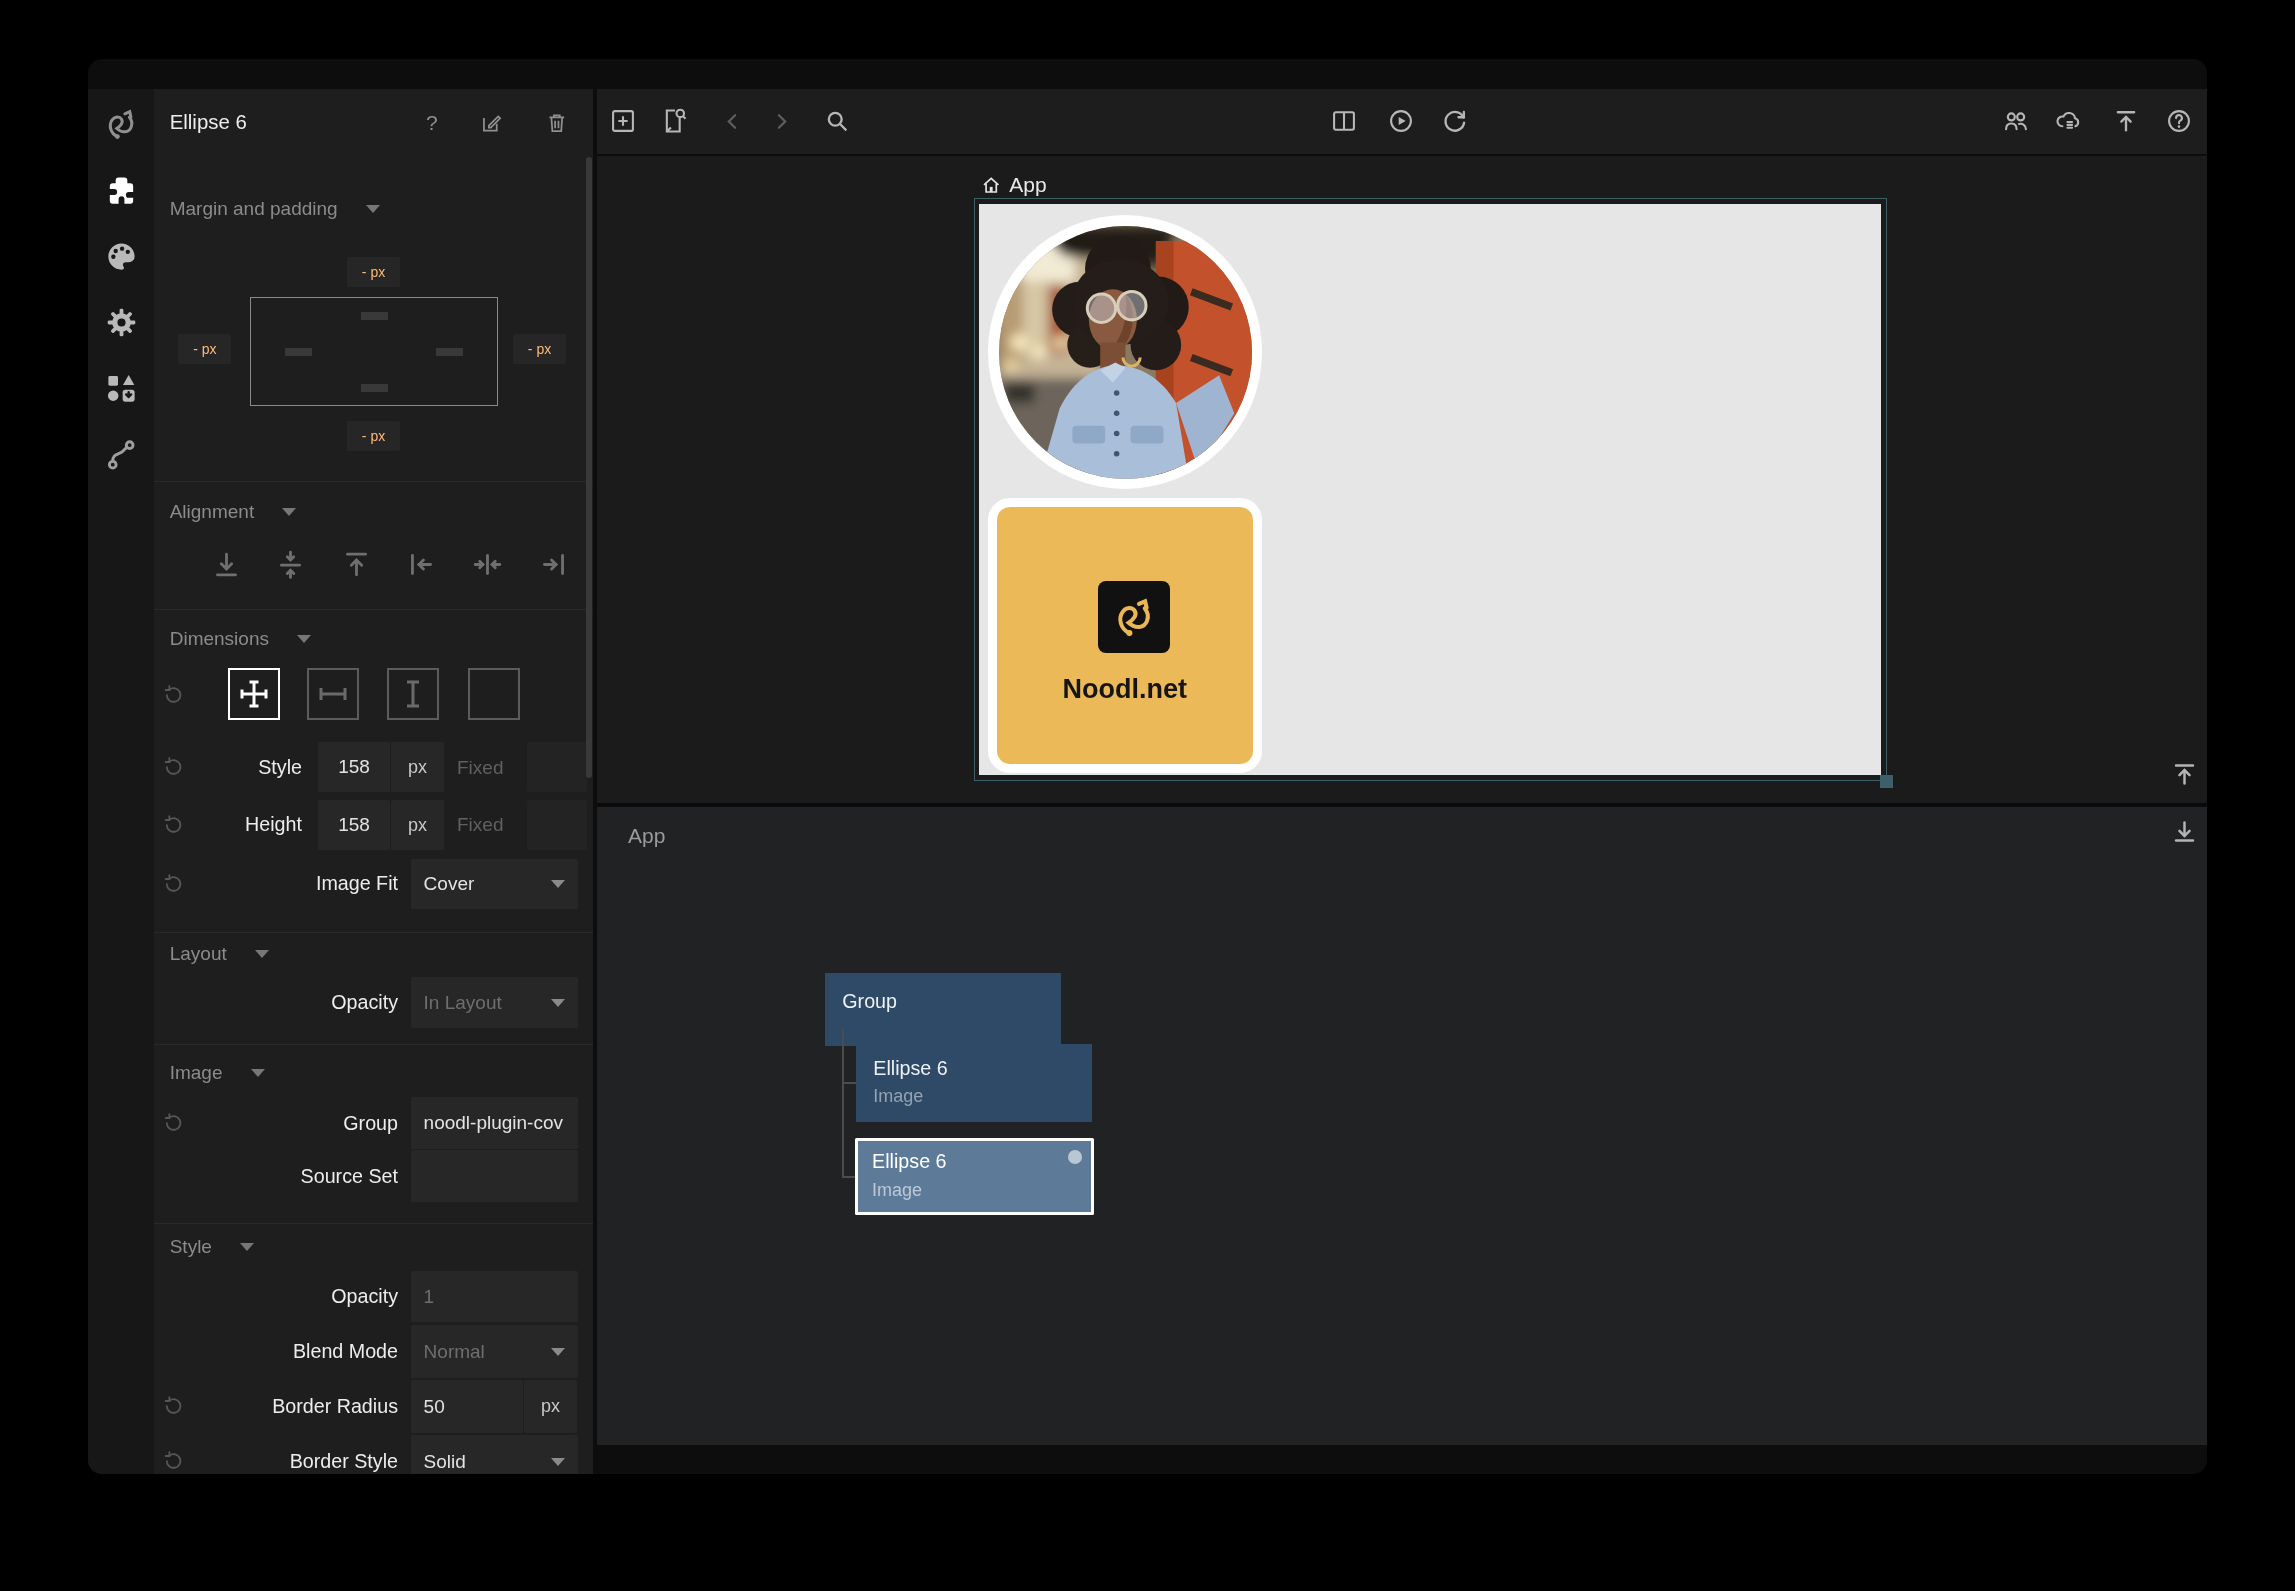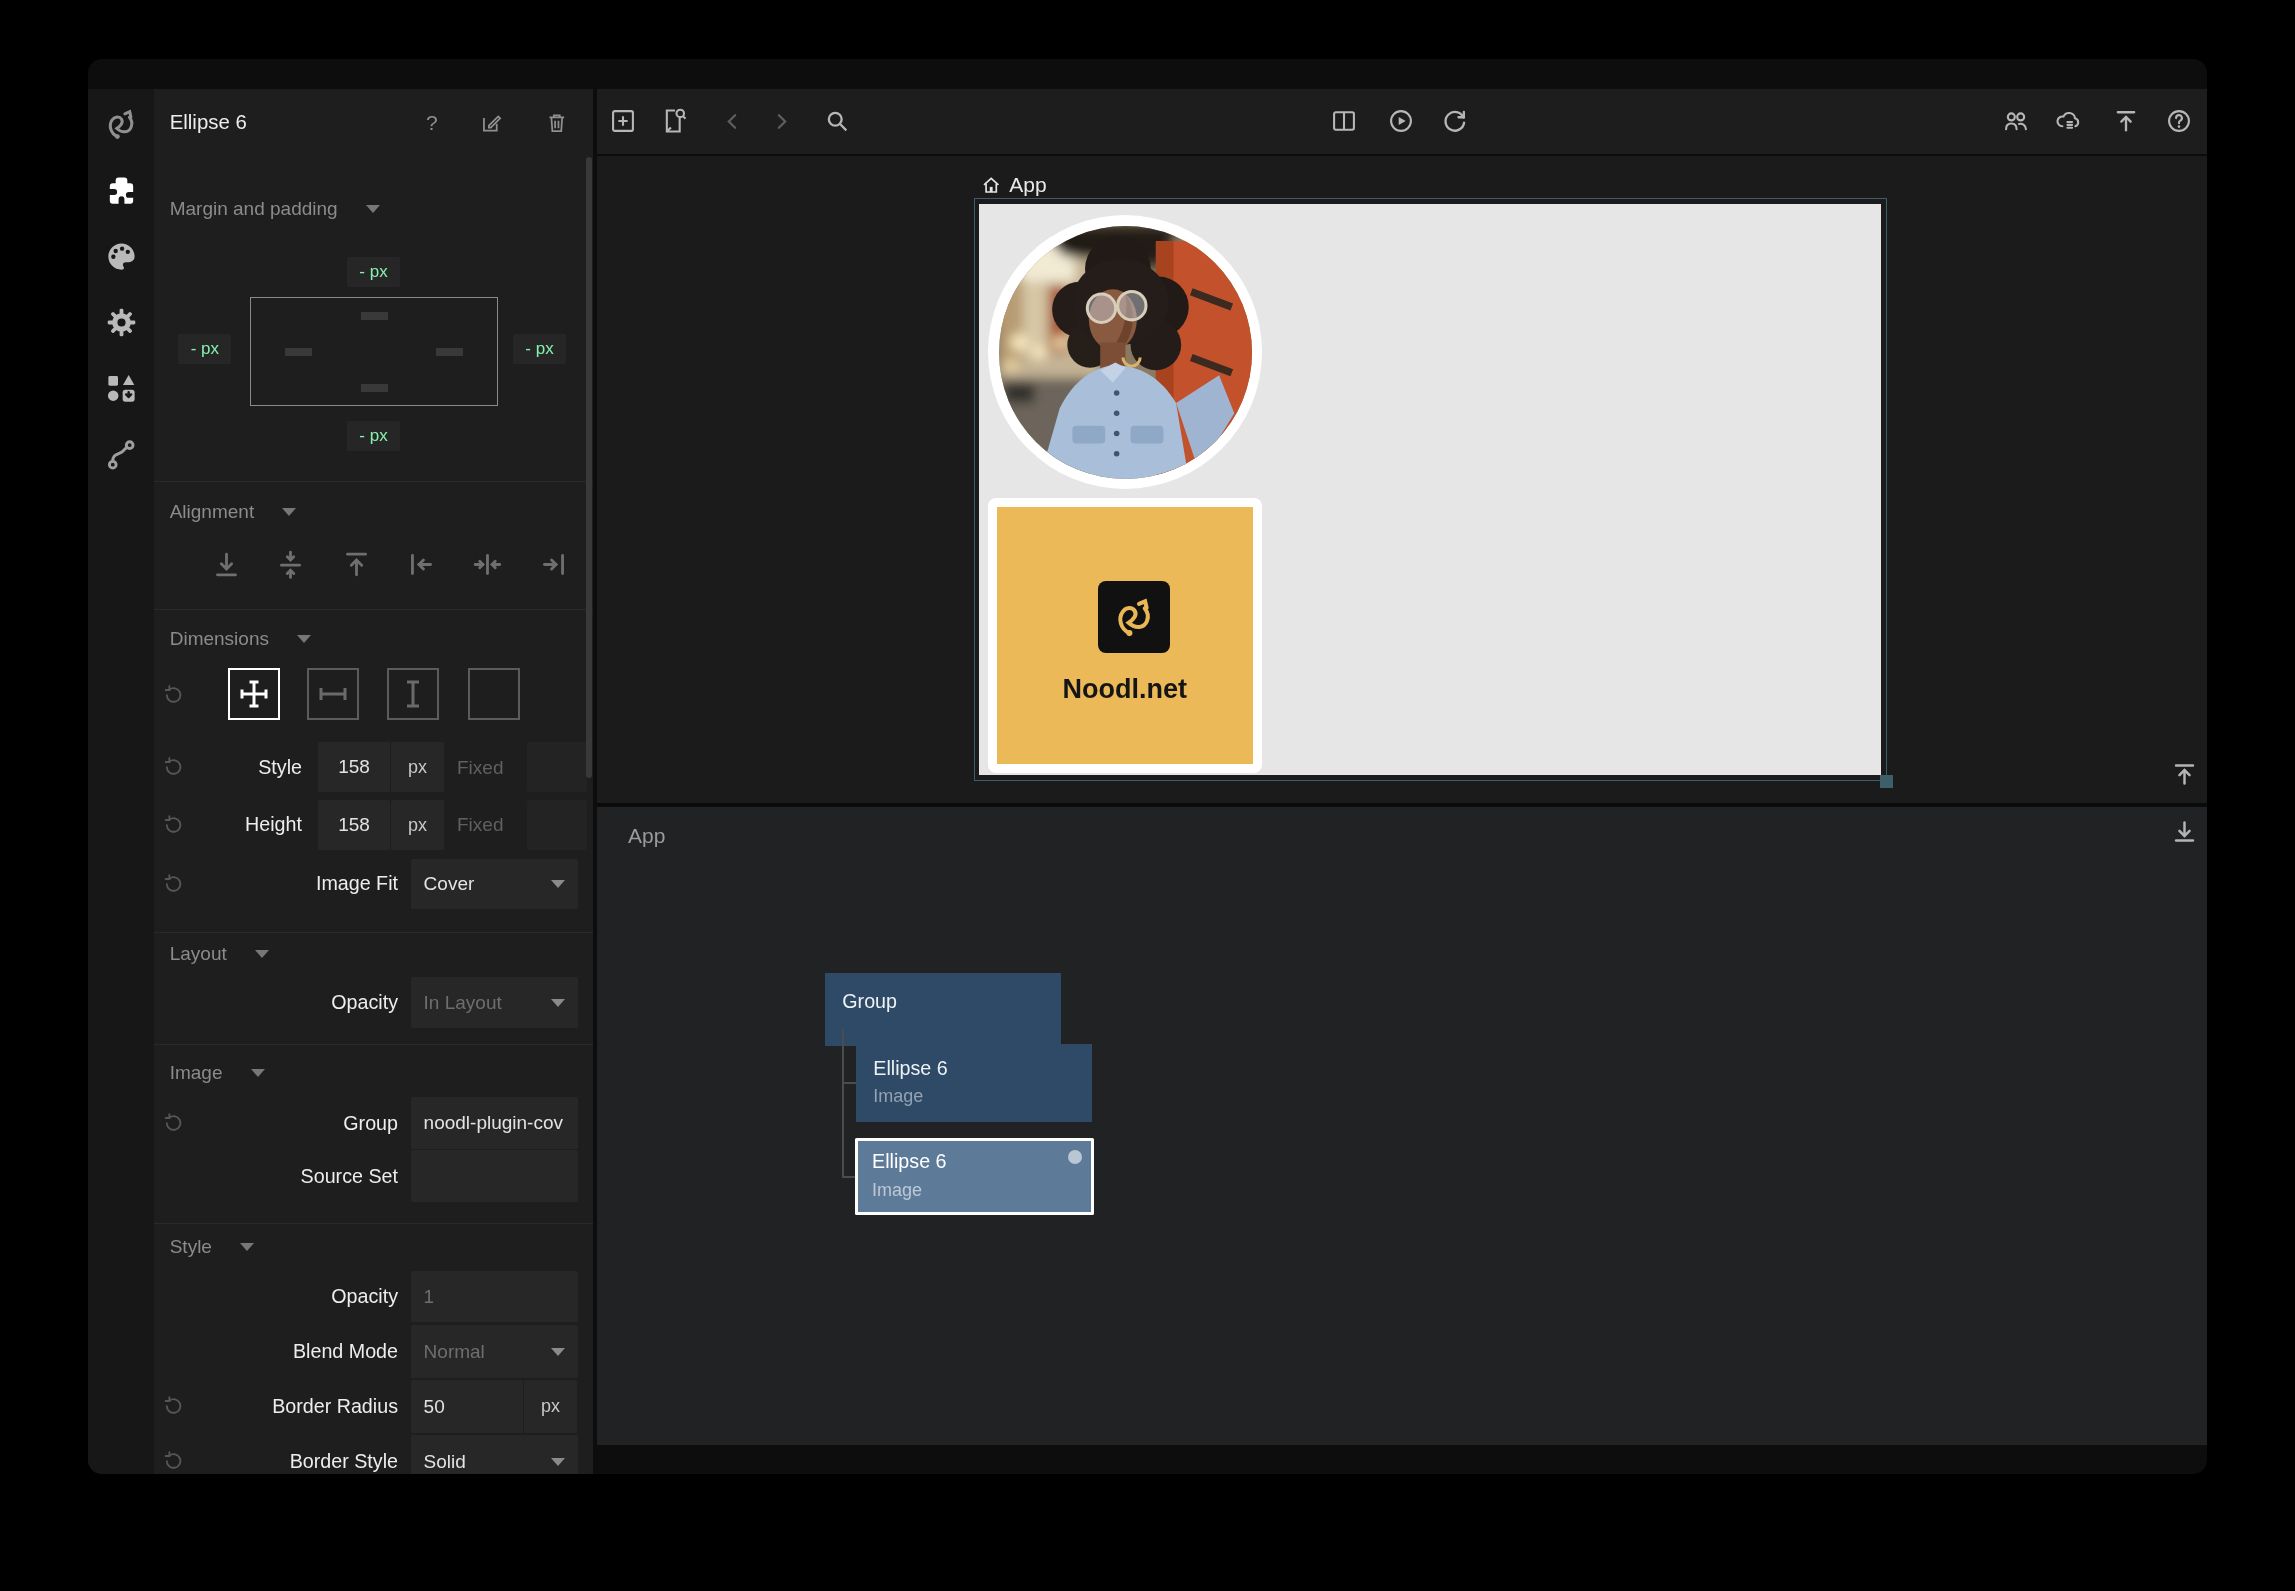--- a/index.html
+++ b/index.html
@@ -13,21 +13,21 @@
   #title{position:absolute;left:0;top:0;width:100%;height:30px;line-height:31px;text-align:center;
     color:#bdbdbd;font-size:19.7px;}
   
   #rail{position:absolute;left:0;top:30px;width:66px;height:1385px;background:#171718;}
   .rail-item{position:absolute;left:0;width:66px;height:66px;display:flex;align-items:center;justify-content:center;}
   
   #panel{position:absolute;left:66px;top:30px;width:439px;height:1385px;background:#1e1e1f;overflow:hidden;}
   .sec-h{position:absolute;left:15.7px;height:23.6px;color:#8b8b8b;font-size:19px;display:flex;align-items:center;gap:28px;}
   .caret{width:0;height:0;border-left:7px solid transparent;border-right:7px solid transparent;border-top:8.6px solid #777;}
   .sep{position:absolute;left:0;width:439px;height:0.8px;background:#2a2a2b;}
-  .chip{position:absolute;width:53px;height:30px;background:#262627;color:#86efac;font-size:17px;
+  .chip{position:absolute;width:53px;height:30px;background:#262627;color:#fdba74;font-size:14px;
     display:flex;align-items:center;justify-content:center;border-radius:1.6px;}
   .dash{position:absolute;width:27px;height:7.9px;background:#39393a;}
   .lbl{position:absolute;color:#ededee;font-size:19.7px;display:flex;align-items:center;justify-content:flex-end;}
   .inputbox{position:absolute;background:#272728;color:#e3e3e3;font-size:19px;border-radius:1.6px;
     display:flex;align-items:center;justify-content:center;white-space:nowrap;overflow:hidden;}
   .inputbox.lft{justify-content:flex-start;padding-left:12.6px;box-sizing:border-box;}
   .muted{color:#6e6e6e!important;}
   .drop{position:absolute;background:#272728;border-radius:1.6px;color:#e3e3e3;font-size:19px;
     display:flex;align-items:center;padding:0 12.6px;box-sizing:border-box;overflow:hidden;white-space:nowrap;}
   .drop .dcaret{margin-left:auto;width:0;height:0;border-left:7px solid transparent;border-right:7px solid transparent;border-top:8.6px solid #8a8a8a;}
@@ -41,21 +41,21 @@
   
   #toolbar{position:absolute;left:509px;top:30px;width:1610px;height:65px;background:#1d1d1e;border-bottom:1.6px solid #0b0b0b;}
   .tbi{position:absolute;top:18px;width:28px;height:28px;display:flex;align-items:center;justify-content:center;}
   #viewer{position:absolute;left:509px;top:97px;width:1610px;height:648px;background:#1b1b1c;}
   #crumb{position:absolute;left:384px;top:17.3px;display:flex;align-items:center;gap:7.9px;color:#e8e8e8;font-size:21px;}
   #selrect{position:absolute;left:377px;top:42px;width:913px;height:583px;border:1.6px solid #3c5e69;box-sizing:border-box;}
   #preview{position:absolute;left:382px;top:48px;width:902px;height:571px;background:#e6e6e7;overflow:hidden;}
   #circlephoto{position:absolute;left:9.4px;top:11px;width:274px;height:274px;border-radius:50%;background:#fff;
     display:flex;align-items:center;justify-content:center;}
   #card{position:absolute;left:9.4px;top:294px;width:274px;height:275px;background:#ecb959;border:9.4px solid #fff;
-    box-sizing:border-box;border-radius:8px;}
+    box-sizing:border-box;border-radius:22px;}
   #cardlogo{position:absolute;left:101px;top:74px;width:72px;height:72px;background:#111;border-radius:7.9px;
     display:flex;align-items:center;justify-content:center;}
   #cardtext{position:absolute;left:9.4px;top:167px;width:236px;text-align:center;font-size:27px;font-weight:600;color:#151515;}
   #handle{position:absolute;left:1283px;top:619px;width:13.4px;height:13.4px;background:#3d5f6a;}
   .collapse{position:absolute;width:30px;height:27px;display:flex;align-items:center;justify-content:center;}
   #hdivider{position:absolute;left:509px;top:744px;width:1610px;height:3.1px;background:#0a0a0a;}
   #nodeeditor{position:absolute;left:509px;top:748px;width:1610px;height:638px;background:#212223;}
   #ne-title{position:absolute;left:31px;top:17.3px;color:#9a9a9a;font-size:21px;}
   .node{position:absolute;background:#2e4a66;}
   .node .nt{position:absolute;left:17.3px;color:#eef2f6;font-size:19.7px;}

